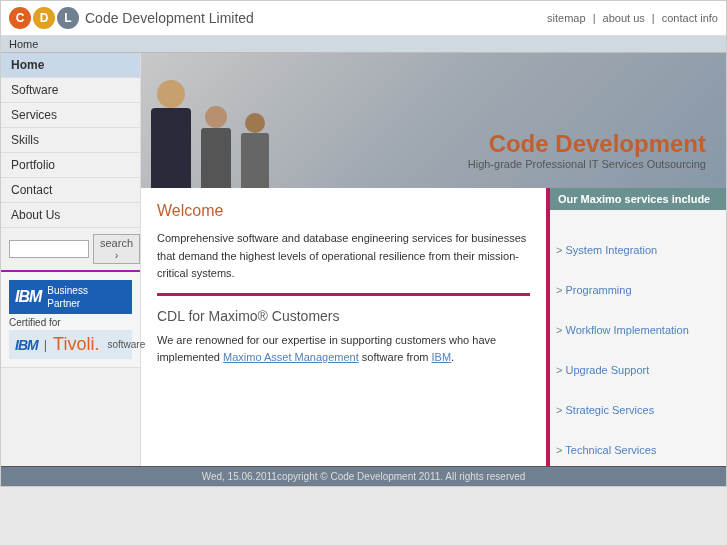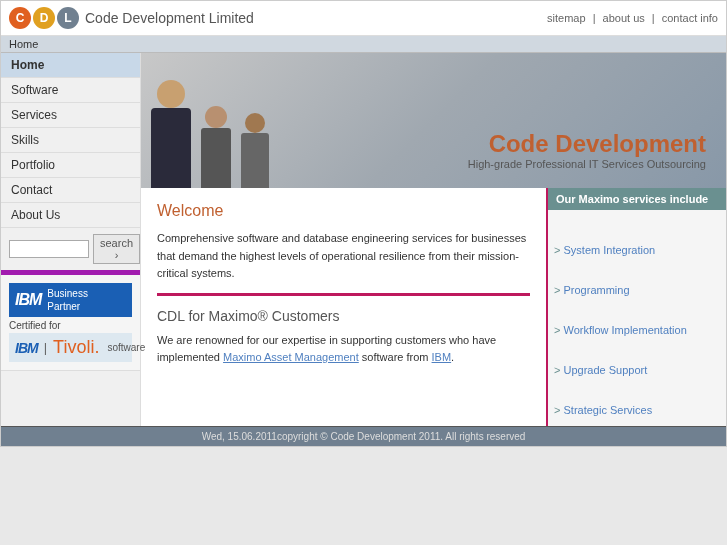--- a/index.html
+++ b/index.html
@@ -28,21 +28,21 @@
     
     #sidebar { width: 140px; min-width: 140px; background: #f0f0f0; border-right: 1px solid #ddd; }
     #sidebar nav ul { list-style: none; }
     #sidebar nav ul li a {
       display: block; padding: 5px 10px; font-size: 12px; color: #333; text-decoration: none;
       border-bottom: 1px solid #ddd;
     }
     #sidebar nav ul li.active a { background: #c8d8e8; font-weight: bold; }
 
     
-    #search-box { padding: 6px 8px; display: flex; align-items: center; gap: 4px; background: #f0f0f0; border-bottom: 5px solid #a21caf; }
+    #search-box { padding: 6px 8px; display: flex; align-items: center; gap: 4px; background: #f0f0f0; border-bottom: 2px solid #a21caf; }
     #search-box input { width: 80px; border: 1px solid #aaa; padding: 2px 4px; font-size: 11px; }
     #search-box button { background: #e8e8e8; border: 1px solid #aaa; padding: 2px 6px; font-size: 11px; cursor: pointer; color: #555; }
 
     
     #ibm-badge { padding: 8px; background: #f5f5f5; border-bottom: 1px solid #ddd; }
     #ibm-top { background: #1a5fb4; color: #fff; padding: 4px 6px; font-size: 11px; display: flex; align-items: center; gap: 6px; margin-bottom: 3px; }
     #ibm-top .ibm-logo { font-weight: bold; font-size: 16px; font-style: italic; letter-spacing: -1px; color: #fff; }
     #ibm-bp-text { font-size: 10px; line-height: 1.3; }
     #ibm-bottom { background: #dde8f0; padding: 4px 6px; font-size: 10px; color: #444; display: flex; align-items: center; gap: 4px; }
     #ibm-bottom .ibm-logo2 { font-weight: bold; font-size: 14px; font-style: italic; letter-spacing: -1px; color: #1a5fb4; }
@@ -54,21 +54,21 @@
 
     
     #hero { height: 135px; background: linear-gradient(135deg, #c8c8c8 0%, #a0a8b0 50%, #8898a8 100%); position: relative; overflow: hidden; }
     #hero-overlay { position: absolute; right: 20px; bottom: 18px; text-align: right; }
     #hero-title { font-size: 24px; color: #c06030; font-weight: bold; }
     #hero-subtitle { font-size: 11px; color: #555; }
 
     
     #content-split { display: flex; flex: 1; }
     #main-text { flex: 1; padding: 14px 16px; }
-    #sidebar-right { width: 180px; background: #f5f5f5; border-left: 2px solid #be185d; padding: 0; }
+    #sidebar-right { width: 180px; background: #f5f5f5; border-left: 4px solid #be185d; padding: 0; }
 
     #welcome-title { font-size: 16px; color: #c06030; margin-bottom: 10px; }
     #intro-text { font-size: 11px; line-height: 1.6; color: #333; margin-bottom: 12px; border-bottom: 3px solid #be185d; padding-bottom: 10px; }
     #cdl-title { font-size: 14px; color: #555; margin-bottom: 8px; }
     #cdl-text { font-size: 11px; line-height: 1.6; color: #333; }
     #cdl-text a { color: #5080c0; }
 
     
     #maximo-header { background: #6a9090; color: #fff; padding: 5px 8px; font-size: 11px; font-weight: bold; }
     #maximo-list { padding: 8px 6px; }
@@ -208,20 +208,21 @@
 
         <div id="sidebar-right">
           <div id="maximo-header">Our Maximo services include</div>
           <div id="maximo-list">
             <ul>
               <li><a href="#">System Integration</a></li>
               <li><a href="#">Programming</a></li>
               <li><a href="#">Workflow Implementation</a></li>
               <li><a href="#">Upgrade Support</a></li>
               <li><a href="#">Strategic Services</a></li>
+              <li><a href="#">Technical Services</a></li>
             </ul>
           </div>
         </div>
 
       </div>
     </div>
   </div>
 
   <div id="footer">
     <span>Wed, 15.06.2011</span>

